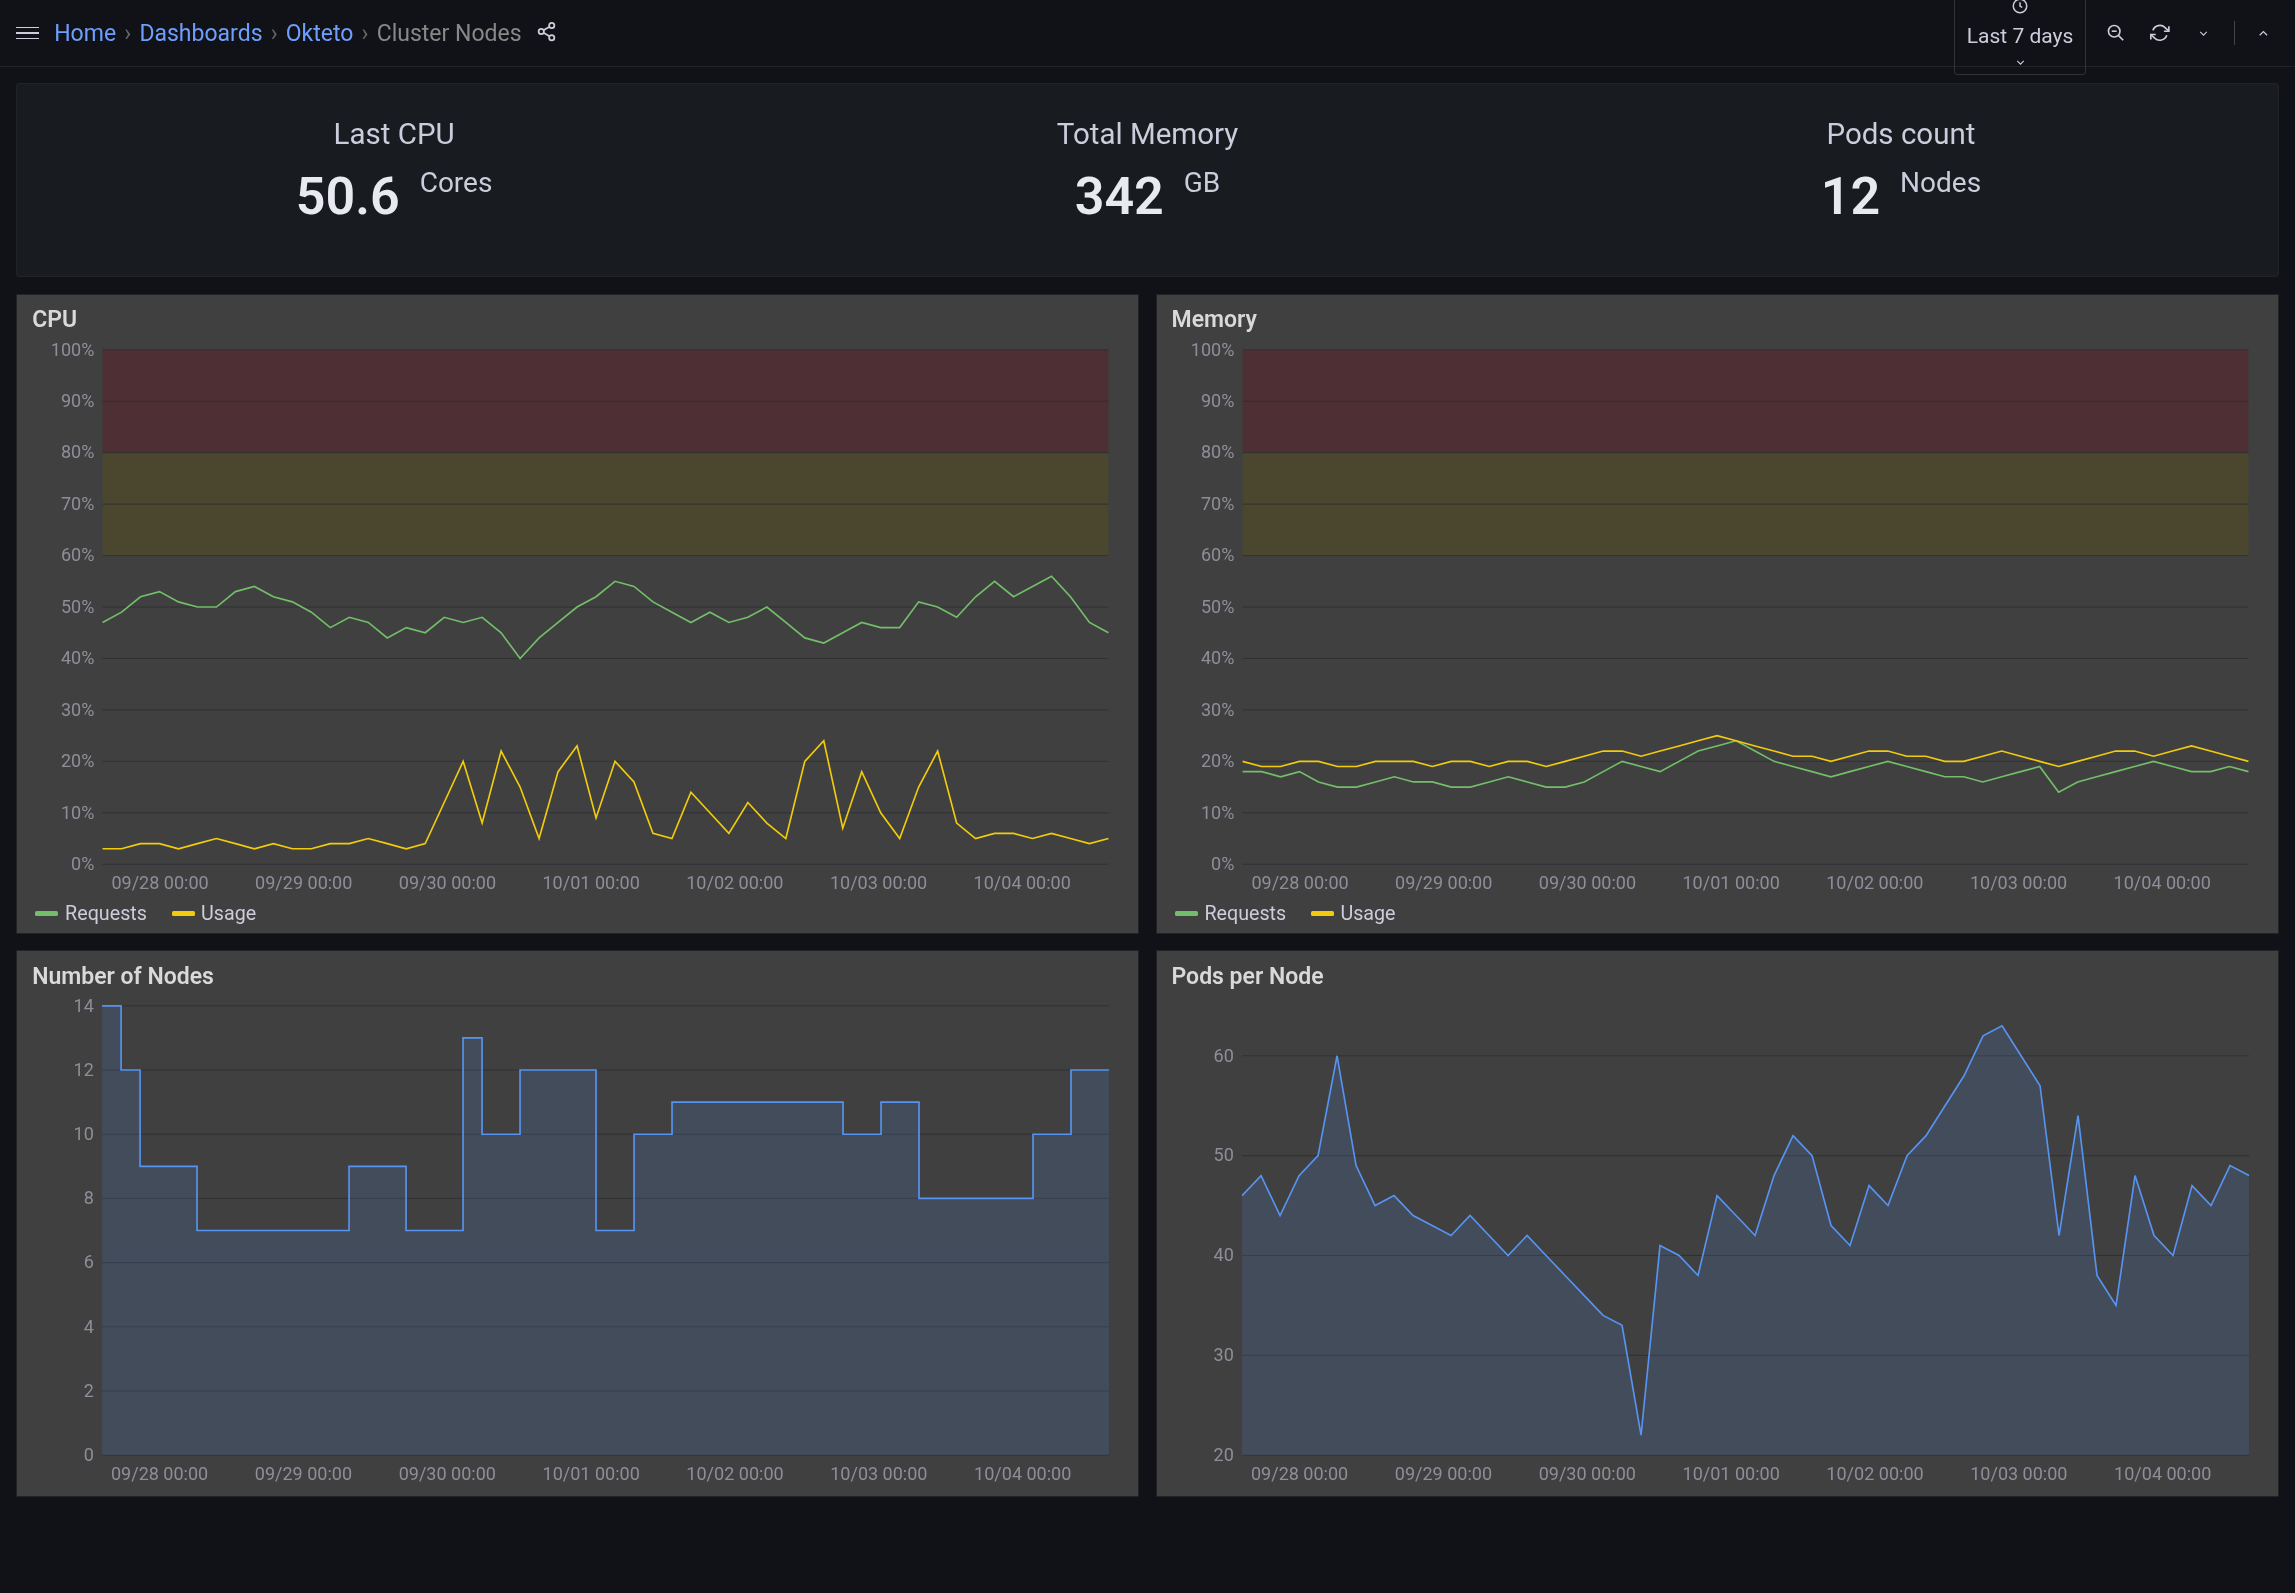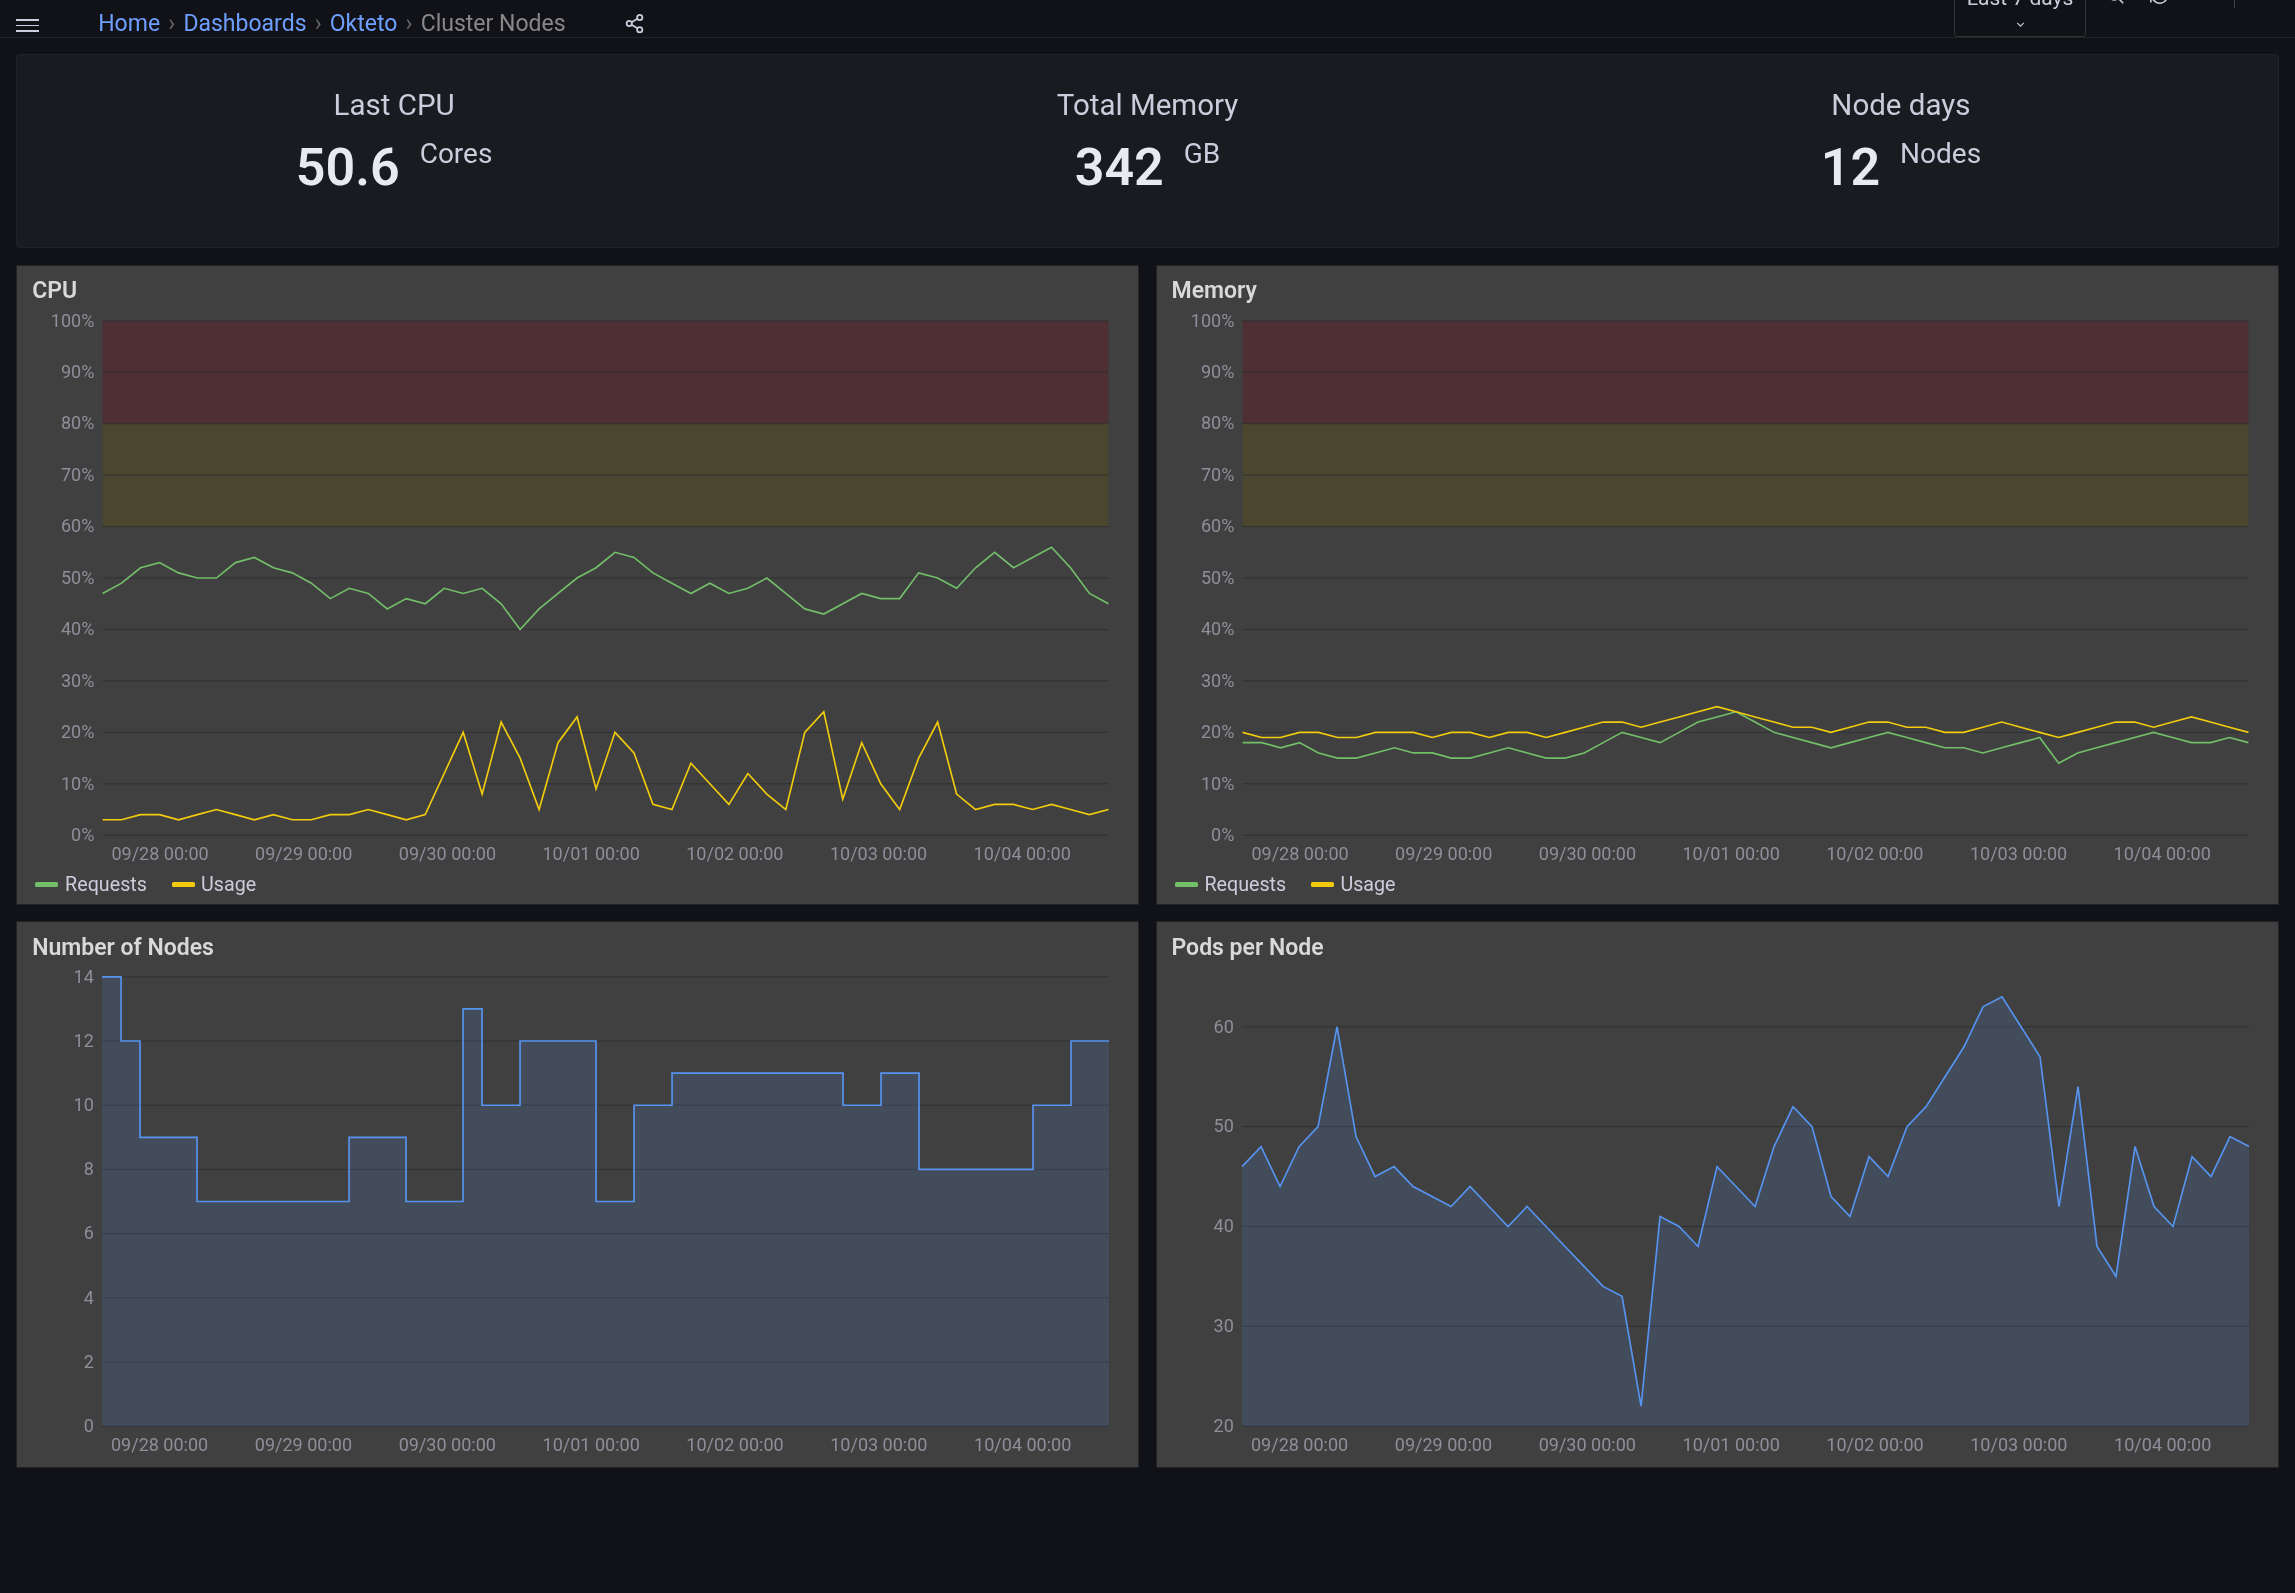--- a/index.html
+++ b/index.html
@@ -6,26 +6,25 @@
   body {
     background: #111217;
     color: #ccccdc;
     font-family: -apple-system, BlinkMacSystemFont, "Segoe UI", Roboto, sans-serif;
     font-size: 11.5px;
     width: 2295px;
     height: 1594px;
     overflow: hidden;
   }
   .topbar {
-    height: 38px;
+    height: 67px;
     display: flex;
-    align-items: flex-end;
+    align-items: center;
     padding: 0 16.4px;
     border-bottom: 0.8px solid #222327;
-    gap: 44px;
   }
   .menu-icon { width: 23px; height: 23px; display: flex; flex-direction: column; justify-content: center; gap: 4.1px; cursor: pointer; margin-right: 14.8px;}
   .menu-icon span { display:block; height:1.6px; background:#ccccdc; width:100%; }
   .breadcrumb { display:flex; align-items:center; gap:8.2px; font-size:23px; }
   .breadcrumb a { color:#6e9fff; cursor:pointer; }
   .breadcrumb .sep { color:#666; }
   .breadcrumb .current { color:#888; }
   .share-icon { margin-left:14.8px; color:#ccccdc; cursor:pointer; }
   .topbar-right { margin-left:auto; display:flex; align-items:center; gap:14.8px; }
   .time-picker { display:flex; align-items:center; gap:8.2px; border:0.8px solid #333; border-radius:3.3px; padding:4.9px 11.5px; font-size:21px; cursor:pointer;flex-direction:column;}
@@ -131,21 +130,21 @@
     </div>
   </div>
   <div class="stat">
     <div class="label">Total Memory</div>
     <div class="value-row">
       <span class="value">342</span>
       <span class="unit">GB</span>
     </div>
   </div>
   <div class="stat">
-    <div class="label">Node days</div>
+    <div class="label">Pods count</div>
     <div class="value-row">
       <span class="value">12</span>
       <span class="unit">Nodes</span>
     </div>
   </div>
 </div>
 
 <div class="panels-row">
   <div class="panel">
     <div class="panel-title">CPU</div>

